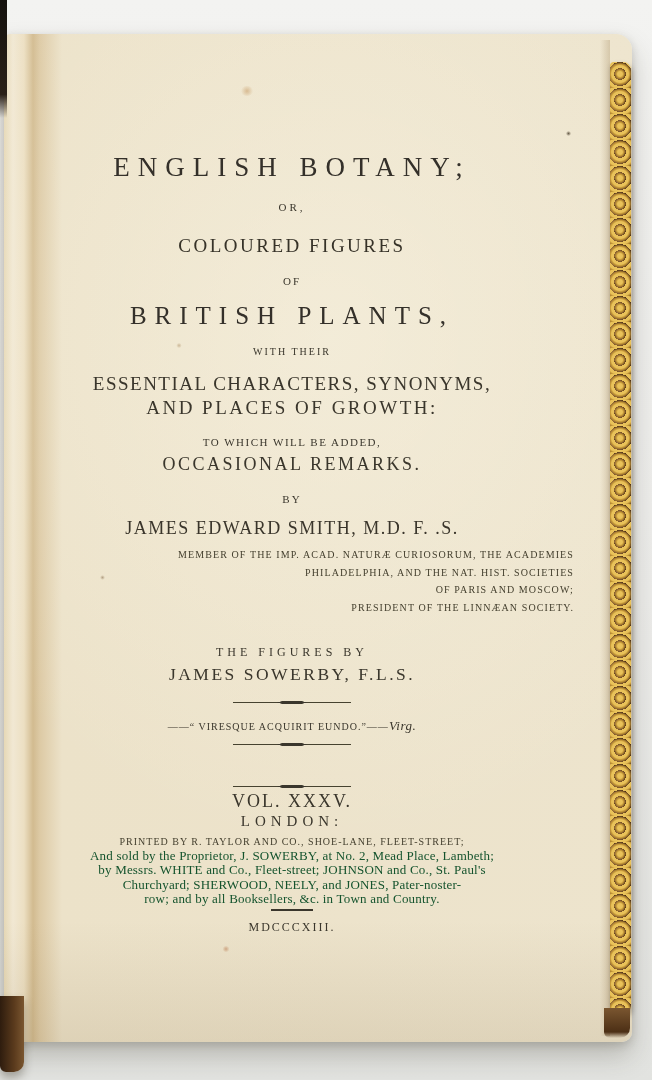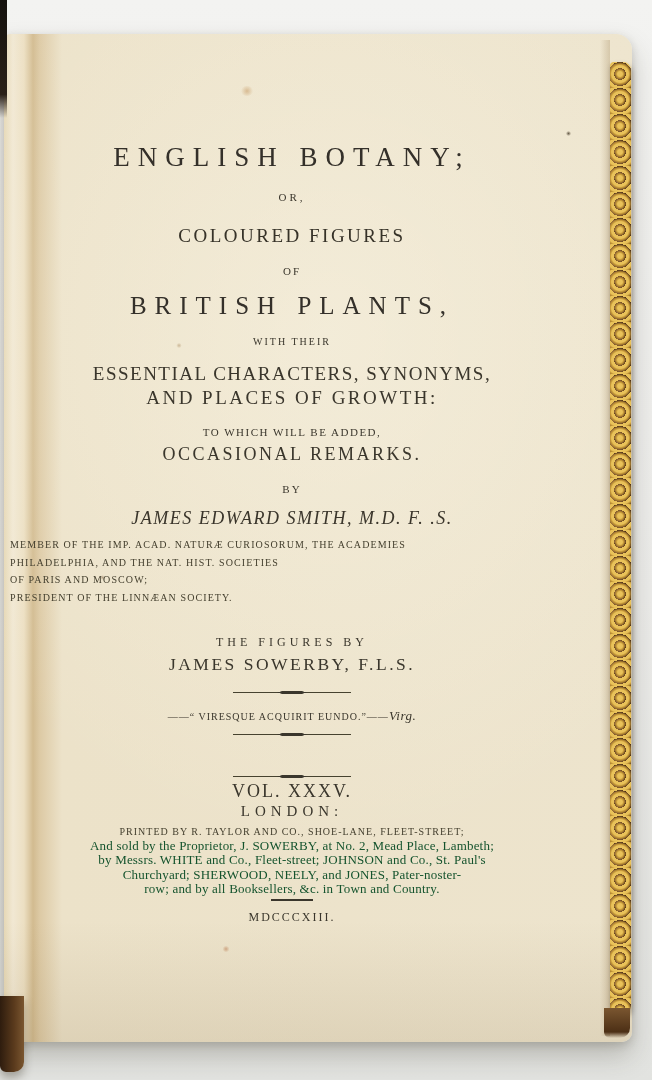--- a/index.html
+++ b/index.html
@@ -52,36 +52,36 @@
 
   
   .speck{position:absolute;border-radius:50%;}
   .speck.s1{left:240px;top:86px;width:14px;height:10px;background:radial-gradient(circle,rgba(187,133,70,.45),rgba(187,133,70,0) 70%);}
   .speck.s2{left:566px;top:131px;width:5px;height:5px;background:radial-gradient(circle,rgba(60,48,30,.75),rgba(60,48,30,0) 75%);}
   .speck.s3{left:176px;top:343px;width:6px;height:5px;background:radial-gradient(circle,rgba(150,110,60,.4),rgba(150,110,60,0) 70%);}
   .speck.s4{left:100px;top:575px;width:5px;height:5px;background:radial-gradient(circle,rgba(110,80,45,.45),rgba(110,80,45,0) 70%);}
   .speck.s6{left:222px;top:946px;width:8px;height:6px;background:radial-gradient(circle,rgba(178,108,62,.5),rgba(178,108,62,0) 70%);}
 
   
-  .text-block{position:absolute;left:10px;top:5px;width:564px;height:800px;color:#3a362c;}
+  .text-block{position:absolute;left:10px;top:15px;width:564px;height:800px;color:#3a362c;}
   .line{position:absolute;left:0;right:0;text-align:center;white-space:nowrap;}
 
   .main-title   {top:137px;font-size:27px;letter-spacing:8px;color:#34302a;}
   .or-label     {top:186px;font-size:11px;letter-spacing:3px;}
   .subtitle1    {top:220px;font-size:19px;letter-spacing:2.5px;color:#363228;}
   .of-label     {top:260px;font-size:11px;letter-spacing:2px;}
   .subtitle2    {top:287px;font-size:25px;letter-spacing:8px;color:#34302a;}
   .with-their   {top:331px;font-size:10px;letter-spacing:2px;}
   .chars-line   {top:358px;font-size:19px;letter-spacing:1.5px;}
   .growth-line  {top:382px;font-size:19px;letter-spacing:2.5px;}
   .added-line   {top:421px;font-size:11px;letter-spacing:1.5px;}
   .remarks-line {top:439px;font-size:18px;letter-spacing:2.5px;}
   .by-label     {top:478px;font-size:11px;letter-spacing:2px;}
-  .author-line  {top:503px;font-size:18px;font-style:italic;letter-spacing:1.5px;color:#3a352b;text-align:center;}
-  .author-titles{position:absolute;top:531px;left:0;right:0;text-align:left;
+  .author-line  {top:503px;font-size:18px;letter-spacing:1.5px;color:#3a352b;text-align:center;}
+  .author-titles{position:absolute;top:531px;left:0;right:0;text-align:right;
                  font-size:10px;line-height:17.5px;letter-spacing:1.1px;color:#45402f;}
   .figures-by   {top:630px;font-size:12px;letter-spacing:4px;}
   .illustrator  {top:649px;font-size:17.5px;letter-spacing:2.5px;}
   .volume-line  {top:741px;font-size:18px;letter-spacing:2px;margin-top:35px;}
   .london-line  {top:798px;font-size:15px;letter-spacing:5px;}
   .printer-line {top:821px;font-size:10px;letter-spacing:1px;color:#45402f;}
   .imprint-body {position:absolute;top:834px;left:0;right:0;text-align:center;
                  font-size:13px;line-height:14.4px;letter-spacing:.2px;color:#14532d;}
   .year-line    {top:905px;font-size:12px;letter-spacing:2px;}
 

